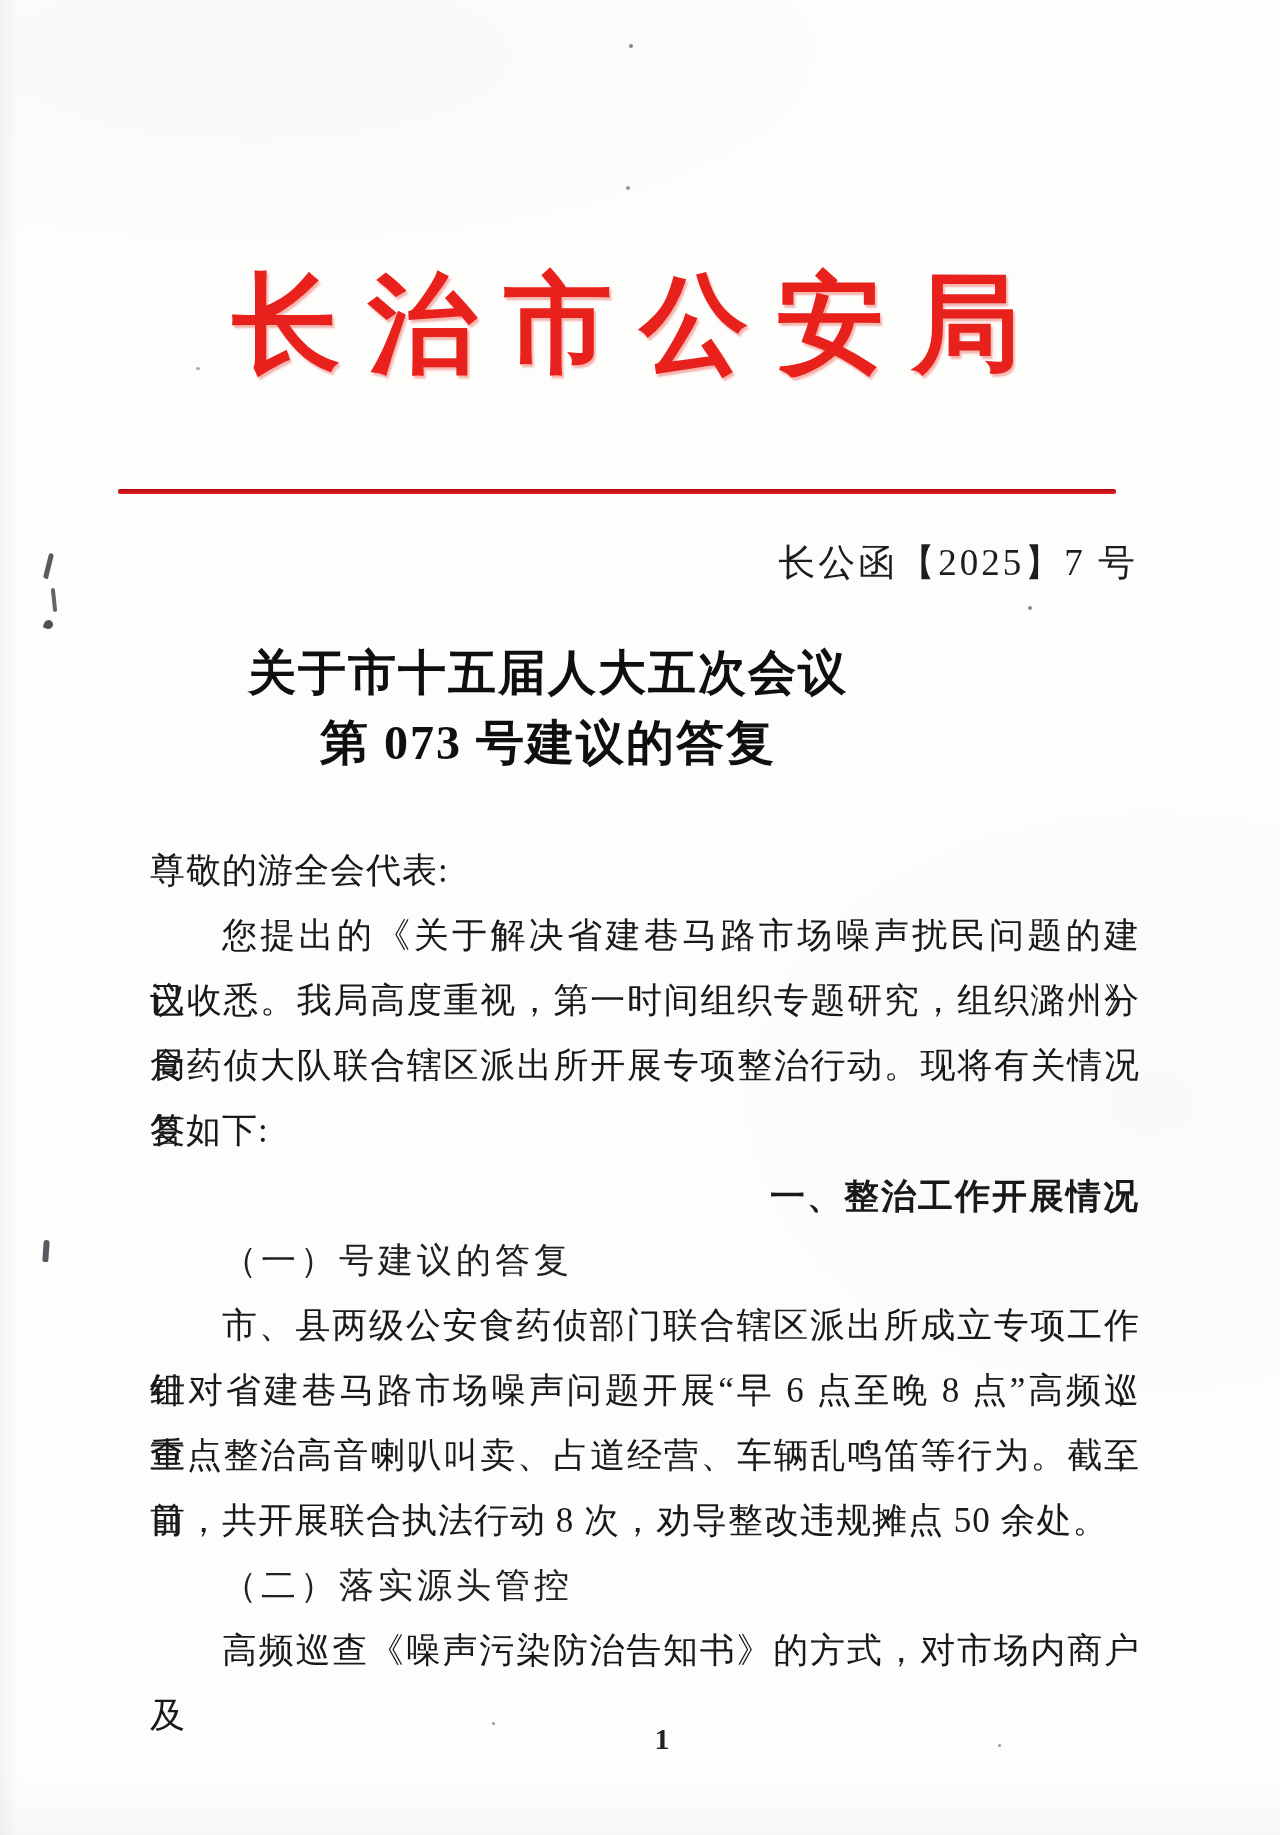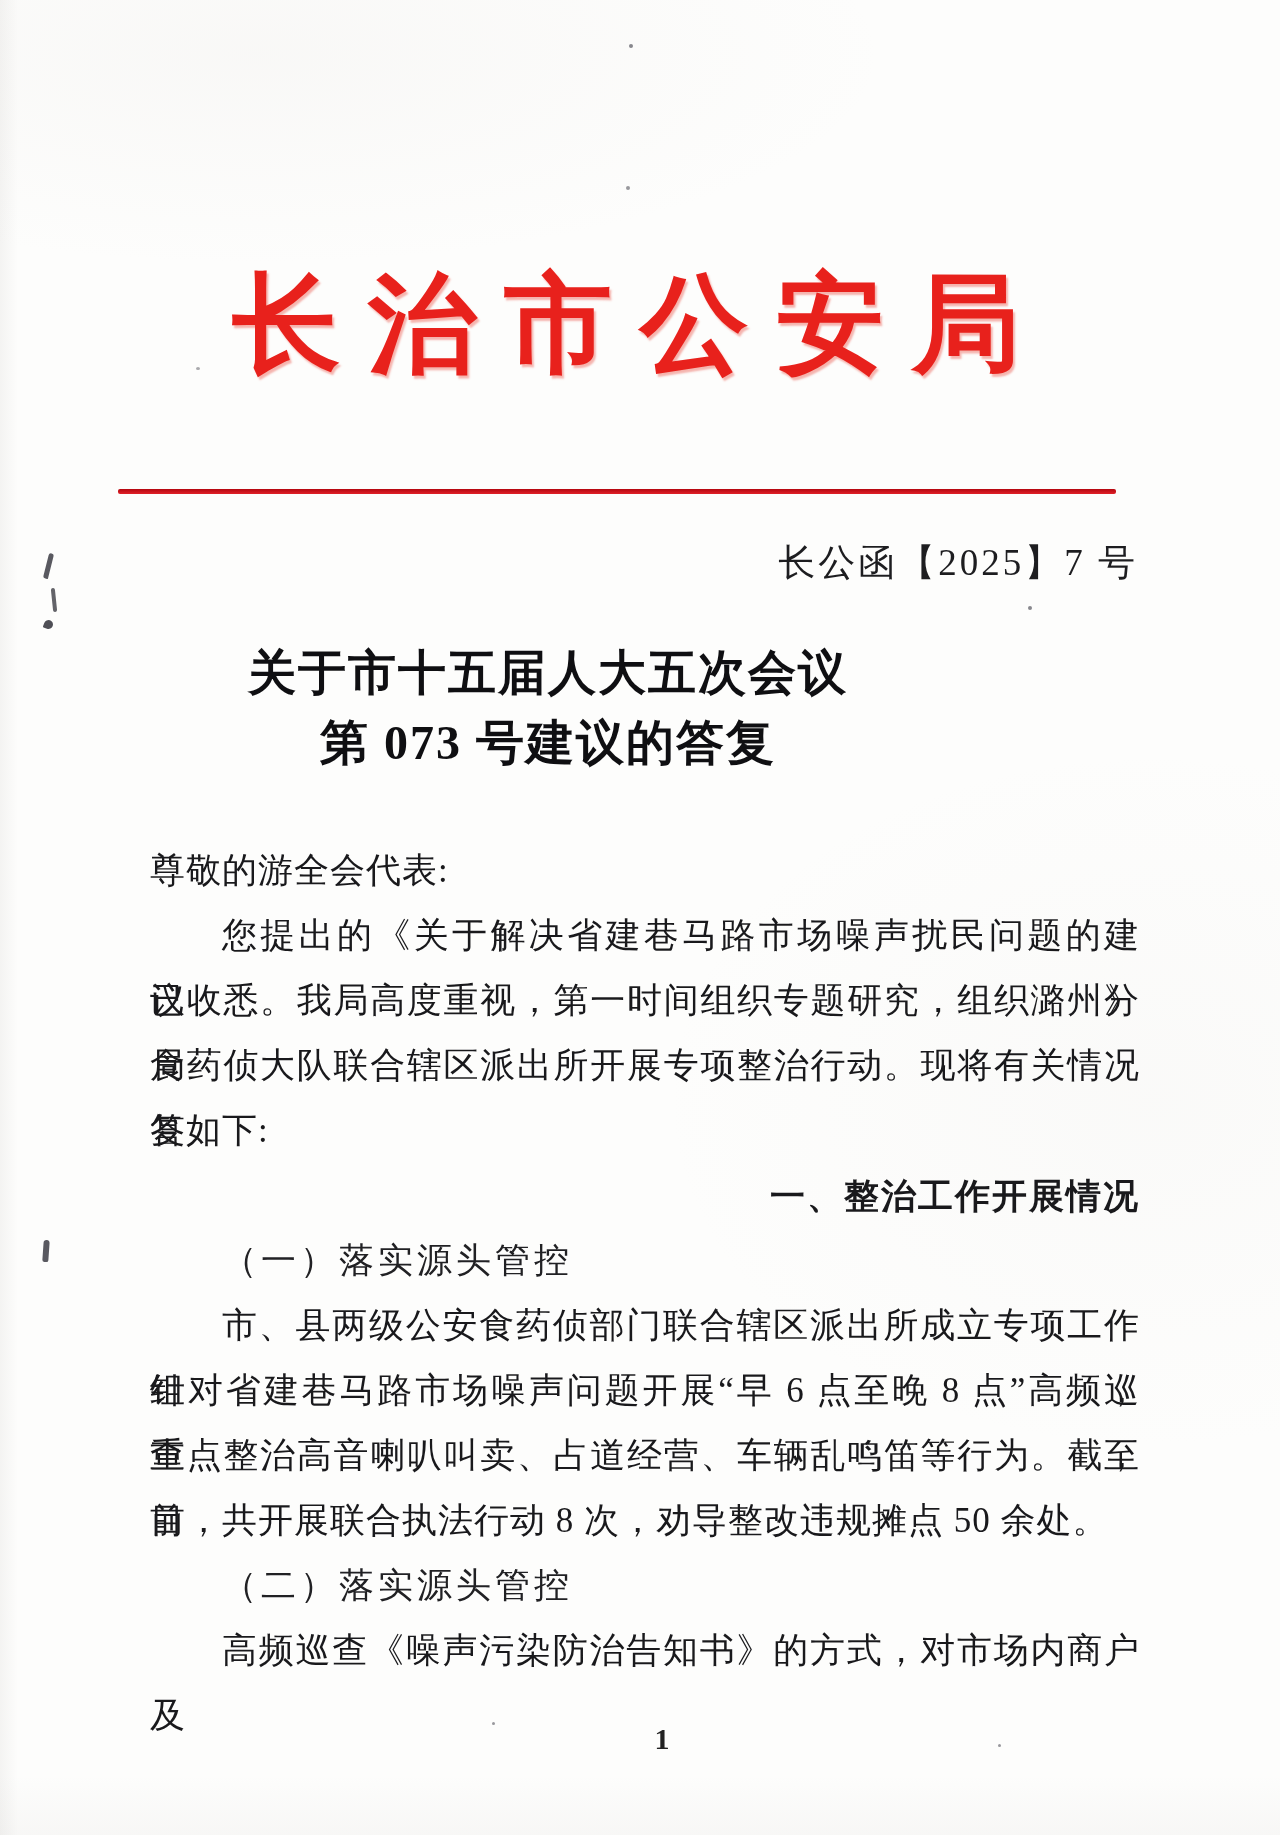--- a/index.html
+++ b/index.html
@@ -144,21 +144,21 @@
     <div>第 073 号建议的答复</div>
   </div>
 
   <div class="doc-body">
       <div class="bline ">尊敬的游全会代表:</div>
       <div class="bline indent justify">您提出的《关于解决省建巷马路市场噪声扰民问题的建议》</div>
       <div class="bline justify">已收悉。我局高度重视，第一时间组织专题研究，组织潞州分局</div>
       <div class="bline justify">食药侦大队联合辖区派出所开展专项整治行动。现将有关情况答</div>
       <div class="bline ">复如下:</div>
       <div class="bline indent h-bold">一、整治工作开展情况</div>
-      <div class="bline indent h-kai">（一）落实源头管控</div>
+      <div class="bline indent h-kai">（一）号建议的答复</div>
       <div class="bline indent justify">市、县两级公安食药侦部门联合辖区派出所成立专项工作组，</div>
       <div class="bline justify">针对省建巷马路市场噪声问题开展“早 6 点至晚 8 点”高频巡查，</div>
       <div class="bline justify">重点整治高音喇叭叫卖、占道经营、车辆乱鸣笛等行为。截至目</div>
       <div class="bline ">前，共开展联合执法行动 8 次，劝导整改违规摊点 50 余处。</div>
       <div class="bline indent h-kai">（二）落实源头管控</div>
       <div class="bline indent justify">高频巡查《噪声污染防治告知书》的方式，对市场内商户及</div>
     </div>
 
   <div class="page-number">1</div>
 

